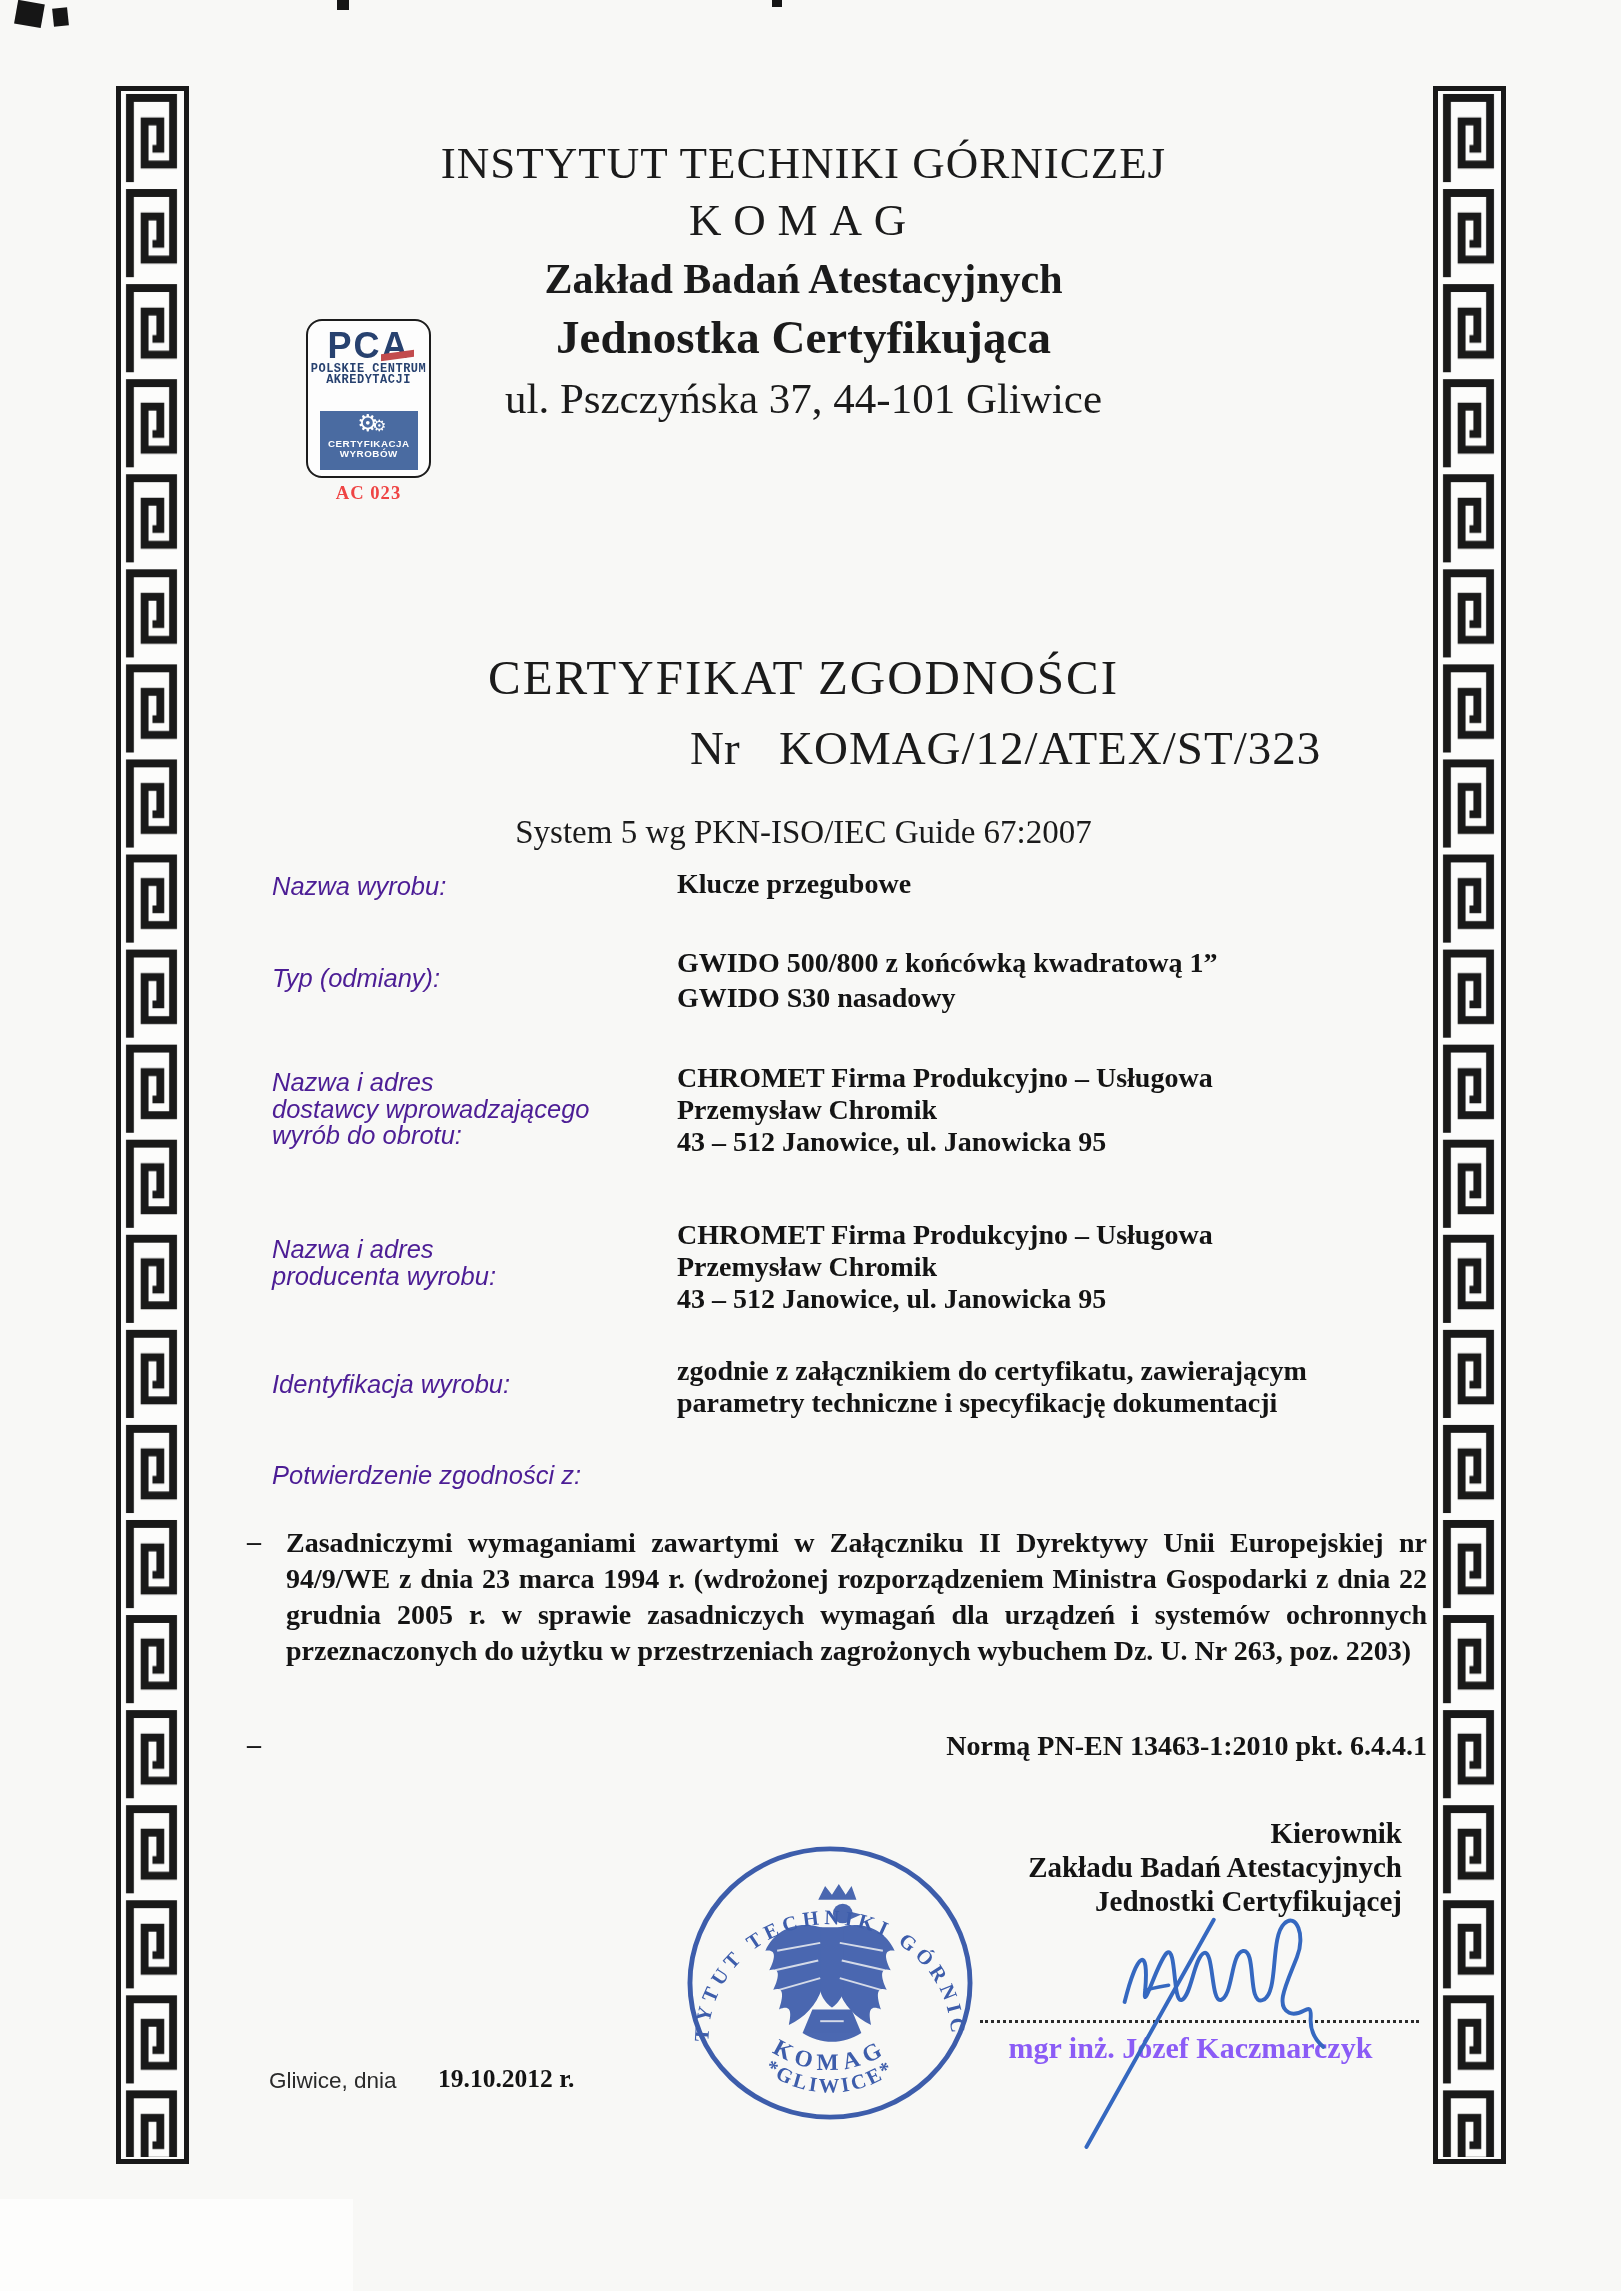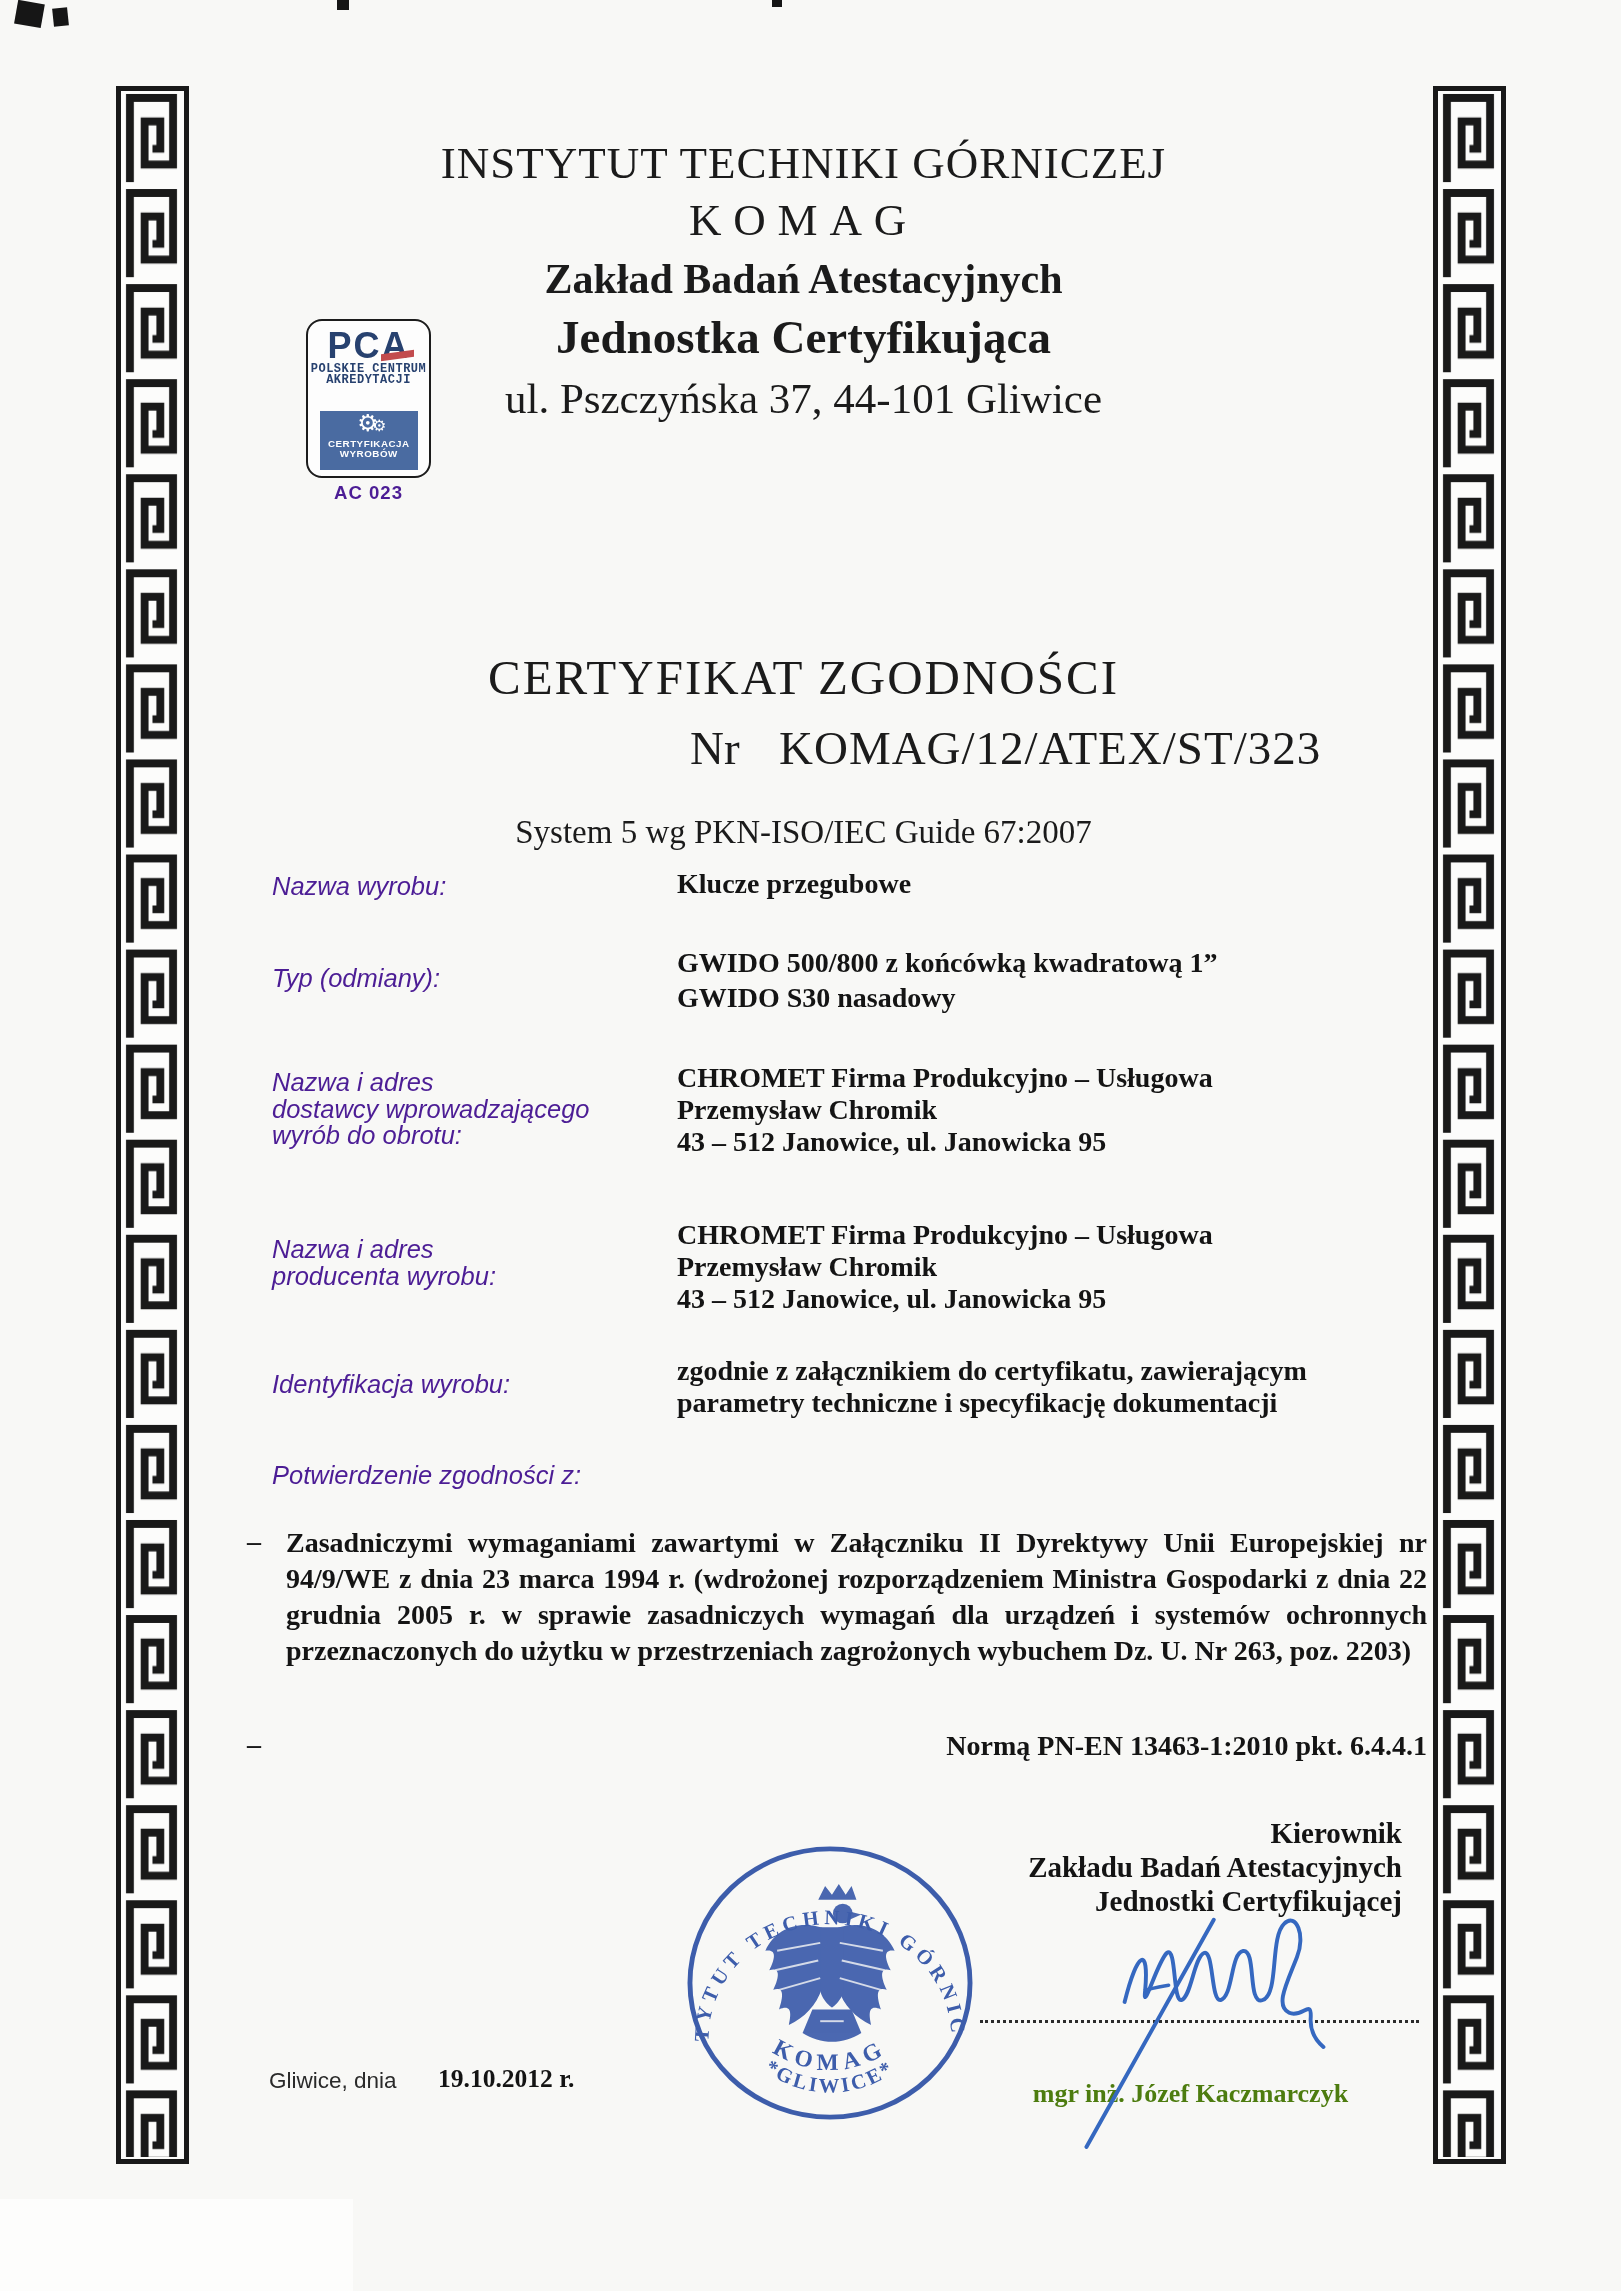--- a/index.html
+++ b/index.html
@@ -23,21 +23,21 @@
                transform:skewY(-8deg);}
   .pca-sub{font-family:Liberation Mono, monospace;font-weight:bold;font-size:12px;color:#27416f;
            line-height:10.8px;letter-spacing:0.5px;}
   .pca-blue{position:absolute;left:11.8px;top:90px;width:98px;height:59px;background:#4a6ba1;
             color:#fff;text-align:center;}
   .pca-gears{line-height:25.5px;font-size:23.5px;color:#fff;letter-spacing:-5.9px;}
   .pca-gears .g2{font-size:15.7px;}
   .pca-boxtext{font-family:"Liberation Sans",sans-serif;font-weight:bold;font-size:9.8px;
                line-height:10.8px;letter-spacing:0.5px;color:#fff;}
   .pca-code{position:absolute;left:306px;top:482px;width:125px;text-align:center;
-            font-family:Liberation Sans, sans-serif;font-weight:bold;font-size:18.6px;color:#4c1d95;
+            font-family:Liberation Serif, serif;font-weight:bold;font-size:18.6px;color:#ef4444;
             letter-spacing:1px;}
   
   .hdr{position:absolute;left:245px;width:1117px;text-align:center;}
   .h-line1{top:137px;font-size:45px;letter-spacing:1px;font-weight:500;}
   .h-line2{top:194px;font-size:45px;letter-spacing:11.8px;font-weight:500;}
   .h-line3{top:255px;font-size:42px;font-weight:600;}
   .h-line4{top:310px;font-size:47px;font-weight:600;}
   .h-line5{top:374px;font-size:43px;font-weight:500;}
   
   .t-main{position:absolute;left:245px;top:649px;width:1117px;text-align:center;
@@ -56,21 +56,21 @@
   .bullet .dash{position:absolute;left:0;top:0;font-size:28px;font-weight:bold;}
   .bullet .btext{margin-left:39px;font-size:28px;font-weight:bold;line-height:36px;
                  text-align:justify;color:#141414;}
   .bullet2 .btext{text-align:right;}
   
   .sign-block{position:absolute;left:941px;top:1816px;width:461px;text-align:right;
               font-size:29px;font-weight:bold;line-height:34px;color:#141414;}
   .dotline{position:absolute;left:980px;top:1998px;width:439px;height:21.6px;
            border-bottom:3.9px dotted #2b2b2b;}
   .sig-name{position:absolute;left:965px;top:2031px;width:451px;text-align:center;
-            font-size:26px;font-weight:bold;color:#4d7c0f;margin-top:48px;}
+            font-size:30px;font-weight:bold;color:#8b5cf6;}
   
   .date-place{position:absolute;left:269px;top:2068px;font-family:"Liberation Sans",sans-serif;
               font-size:22.5px;color:#2a2a2a;}
   .date-val{position:absolute;left:438px;top:2064px;font-size:25.5px;font-weight:bold;color:#141414;}
   
   .stamp{position:absolute;left:683px;top:1841px;}
   .stamp text{font-family:"Liberation Serif",serif;font-weight:bold;}
   .sig-svg{position:absolute;left:1059px;top:1892px;}
 </style>
 </head>

